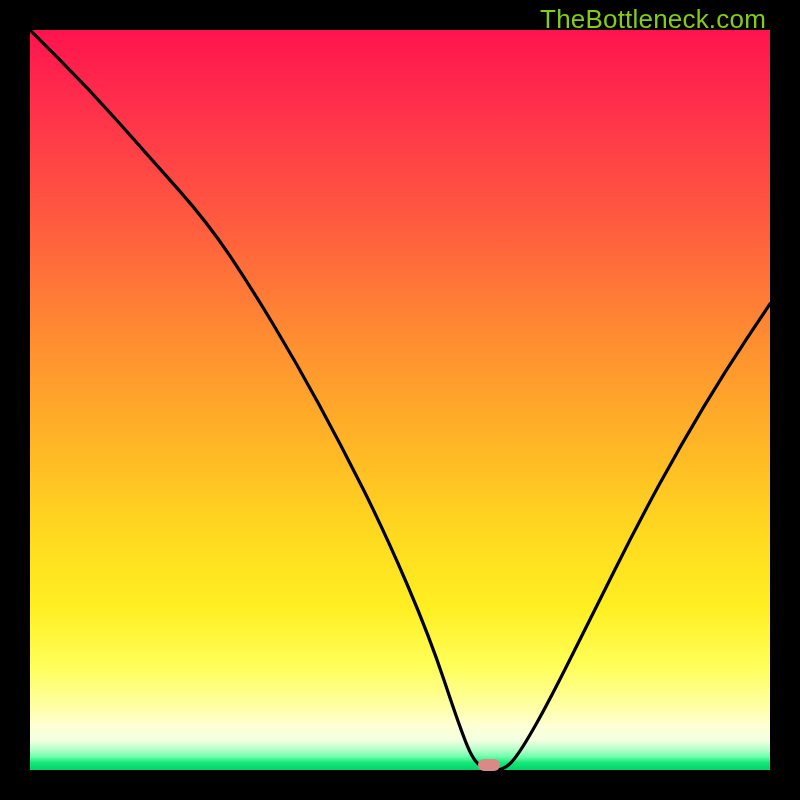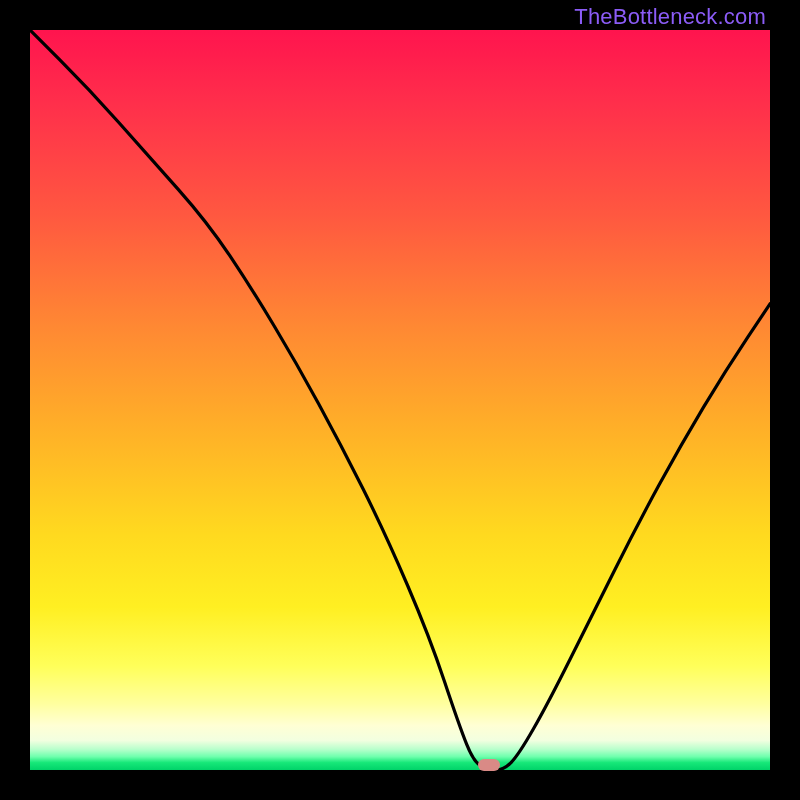--- a/index.html
+++ b/index.html
@@ -40,22 +40,22 @@
       #b8ffcc 97.2%,
       #6effad 98.2%,
       #17e879 99%,
       #00d369 100%
     );
   }
   .watermark {
     position: absolute;
     top: 4px;
     right: 34px;
-    color: #8b5cf6;
-    font-size: 22px;
+    color: #84cc16;
+    font-size: 26px;
     font-weight: 500;
     letter-spacing: 0.2px;
   }
   svg.curve {
     position: absolute;
     left: 0;
     top: 0;
     width: 740px;
     height: 740px;
   }

